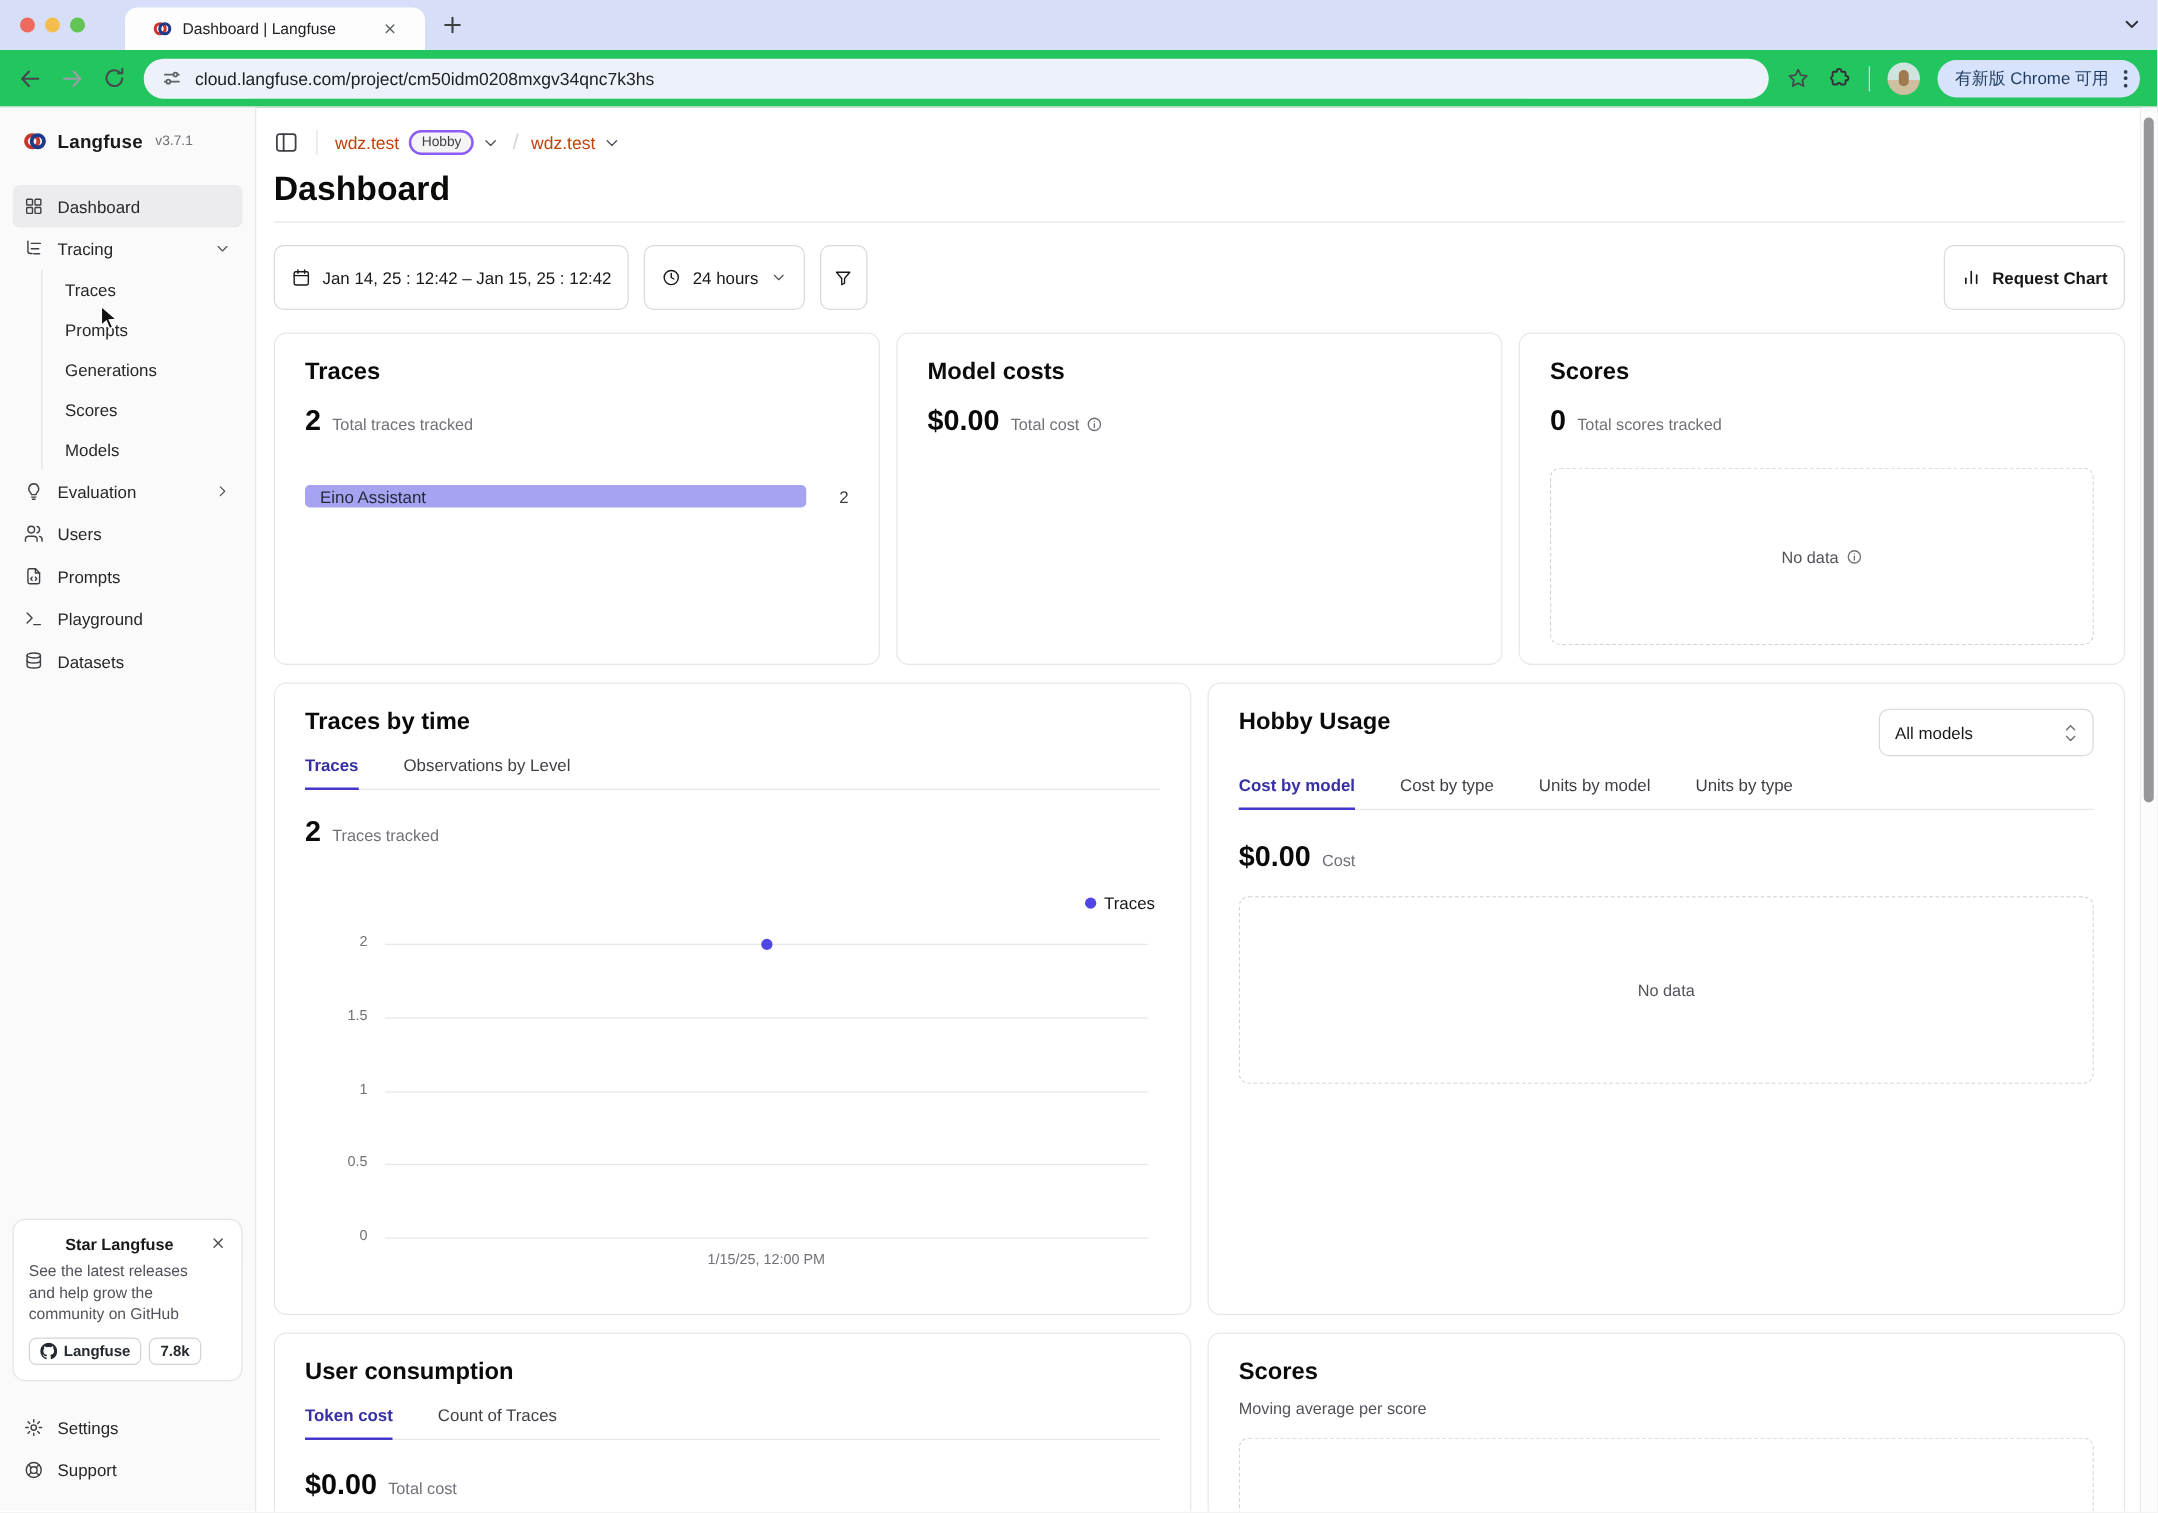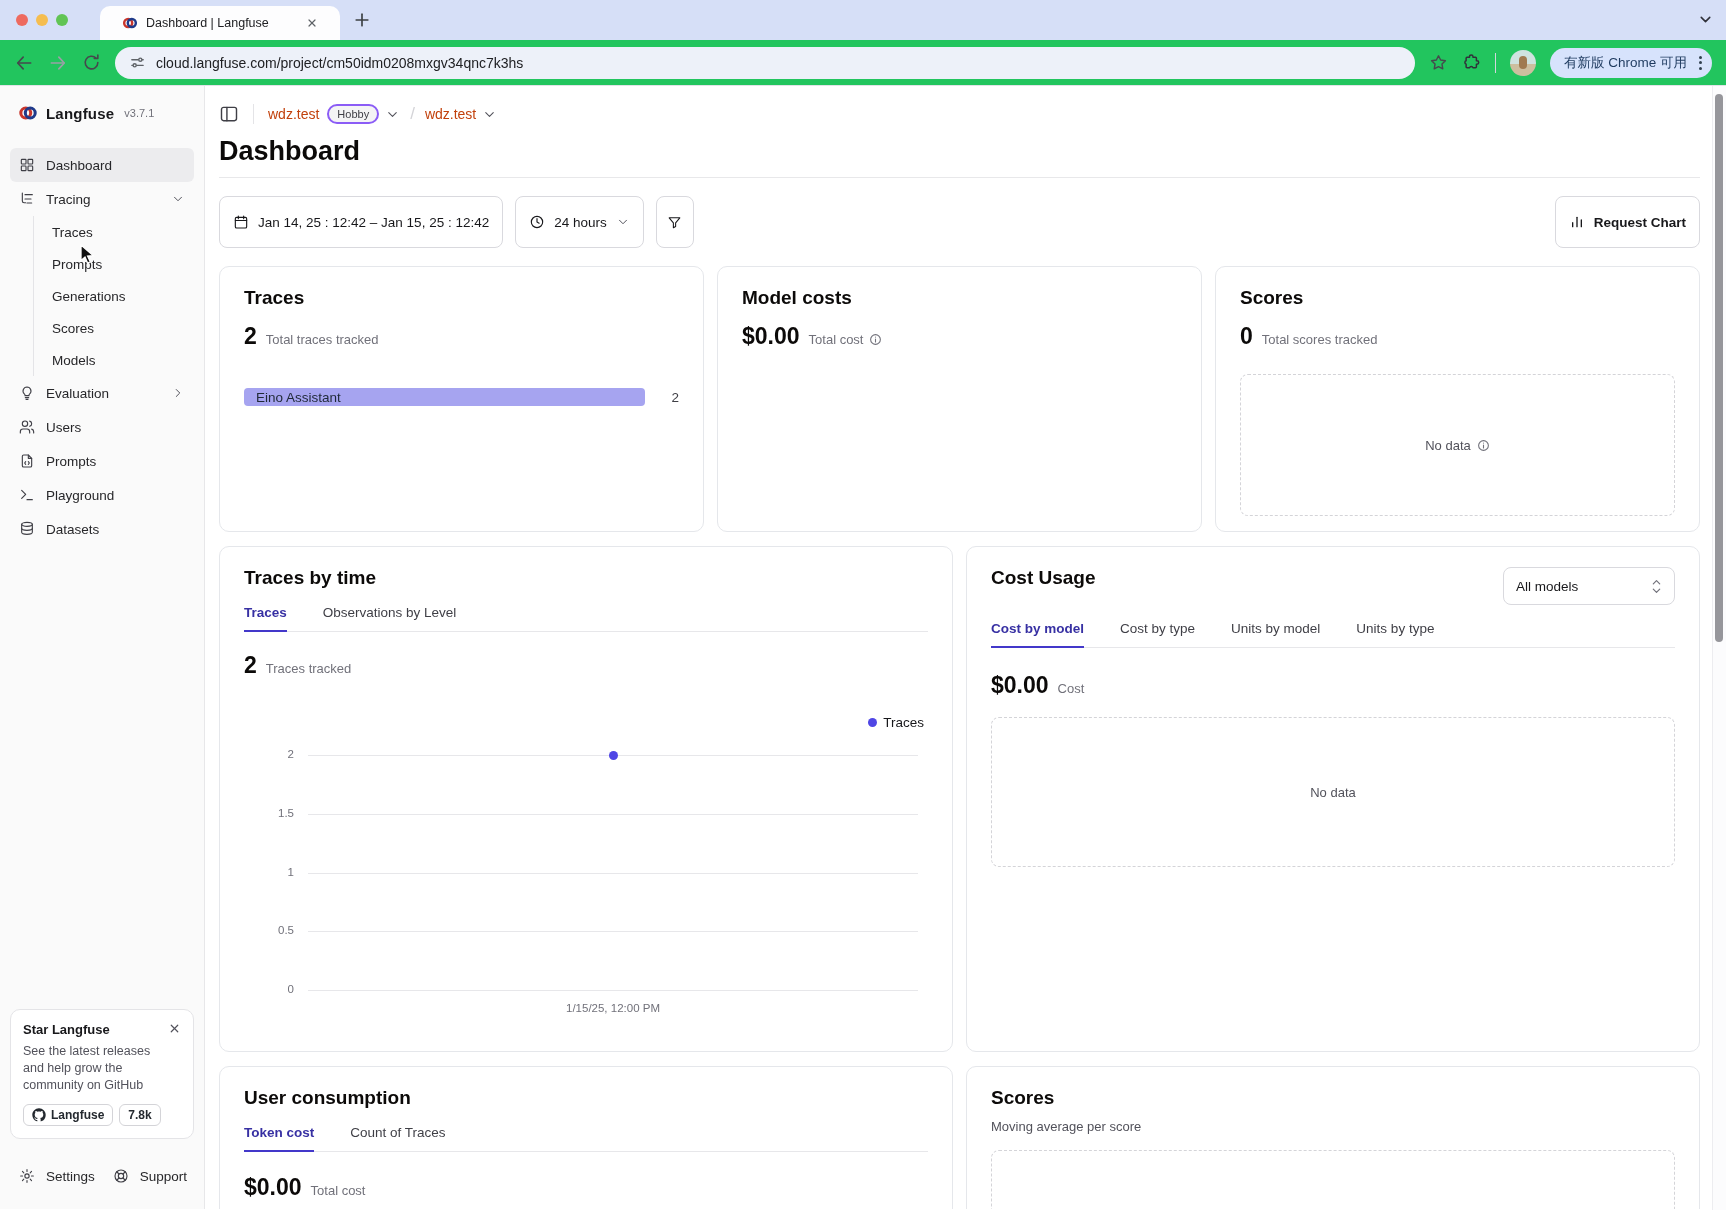--- a/index.html
+++ b/index.html
@@ -42,27 +42,27 @@
   .brandname { font-size:15px; font-weight:bold; letter-spacing:.2px; color:#18181b; }
   .brandver { font-size:11px; color:#71717a; margin-left:2px; }
   .nav { margin-top:20px; display:flex; flex-direction:column; }
   .side-item { height:34px; display:flex; align-items:center; gap:11px; padding:0 9px; border-radius:6px;
                font-size:13.5px; color:#27272a; cursor:default; }
   .side-item.active { background:#ececee; }
   .side-item .grow { flex:1; }
   .subnav { margin-left:23px; border-left:1px solid #e4e4e7; display:flex; flex-direction:column; }
   .subnav .side-item { height:32px; padding-left:18px; border-radius:0 6px 6px 0; }
   .starcard { margin-bottom:20px; background:#fff; border:1px solid #e4e4e7; border-radius:10px; padding:12px; }
-  .starcard .t { display:flex; align-items:flex-start; }
+  .starcard .t { display:flex; align-items:flex-start;text-align:center; }
   .starcard .title { font-size:13px; font-weight:bold; color:#18181b; flex:1; }
   .starcard .body { font-size:12.5px; color:#52525b; line-height:17px; margin-top:6px; width:150px; }
   .chips { display:flex; align-items:center; gap:6px; margin-top:10px; }
   .chip { display:flex; align-items:center; gap:5px; border:1px solid #d4d4d8; border-radius:6px; padding:3px 8px;
           font-size:12px; font-weight:bold; color:#24292f; background:#fff; }
-  .sidefoot { display:flex; }
+  .sidefoot { display:flex; flex-direction:column; }
   .spacer { flex:1; }
 
   
   .cursor { position:absolute; left:78px; top:158px; z-index:60; pointer-events:none; }
 
   
   .main { flex:1; padding:0 26px 0 14px; position:relative; overflow:hidden; }
   .pagehead { padding-top:16px; border-bottom:1px solid #e8e8ea; padding-bottom:10px; }
   .crumbrow { display:flex; align-items:center; height:24px; }
   .crumbrow .vdiv { width:1px; height:20px; background:#e4e4e7; margin:0 14px; }
@@ -555,21 +555,21 @@
               <div class="plotinner">
                 <span class="datapoint"></span>
               </div>
               <div class="xlabel">1/15/25, 12:00 PM</div>
             </div>
           </div>
         </div>
 
         <div class="card">
           <div class="mu-head">
-            <h3>Cost Usage</h3>
+            <h3>Hobby Usage</h3>
             <div class="select">
               <span>All models</span>
               <span class="updown">
                 <svg width="11" height="7" viewBox="0 0 24 14" class="ic" style="stroke:#71717a;stroke-width:2.6">
                     <polyline points="5 10 12 3 19 10"></polyline>
                   </svg>
                 <svg width="11" height="7" viewBox="0 0 24 14" class="ic" style="stroke:#71717a;stroke-width:2.6">
                     <polyline points="5 4 12 11 19 4"></polyline>
                   </svg>
               </span>

